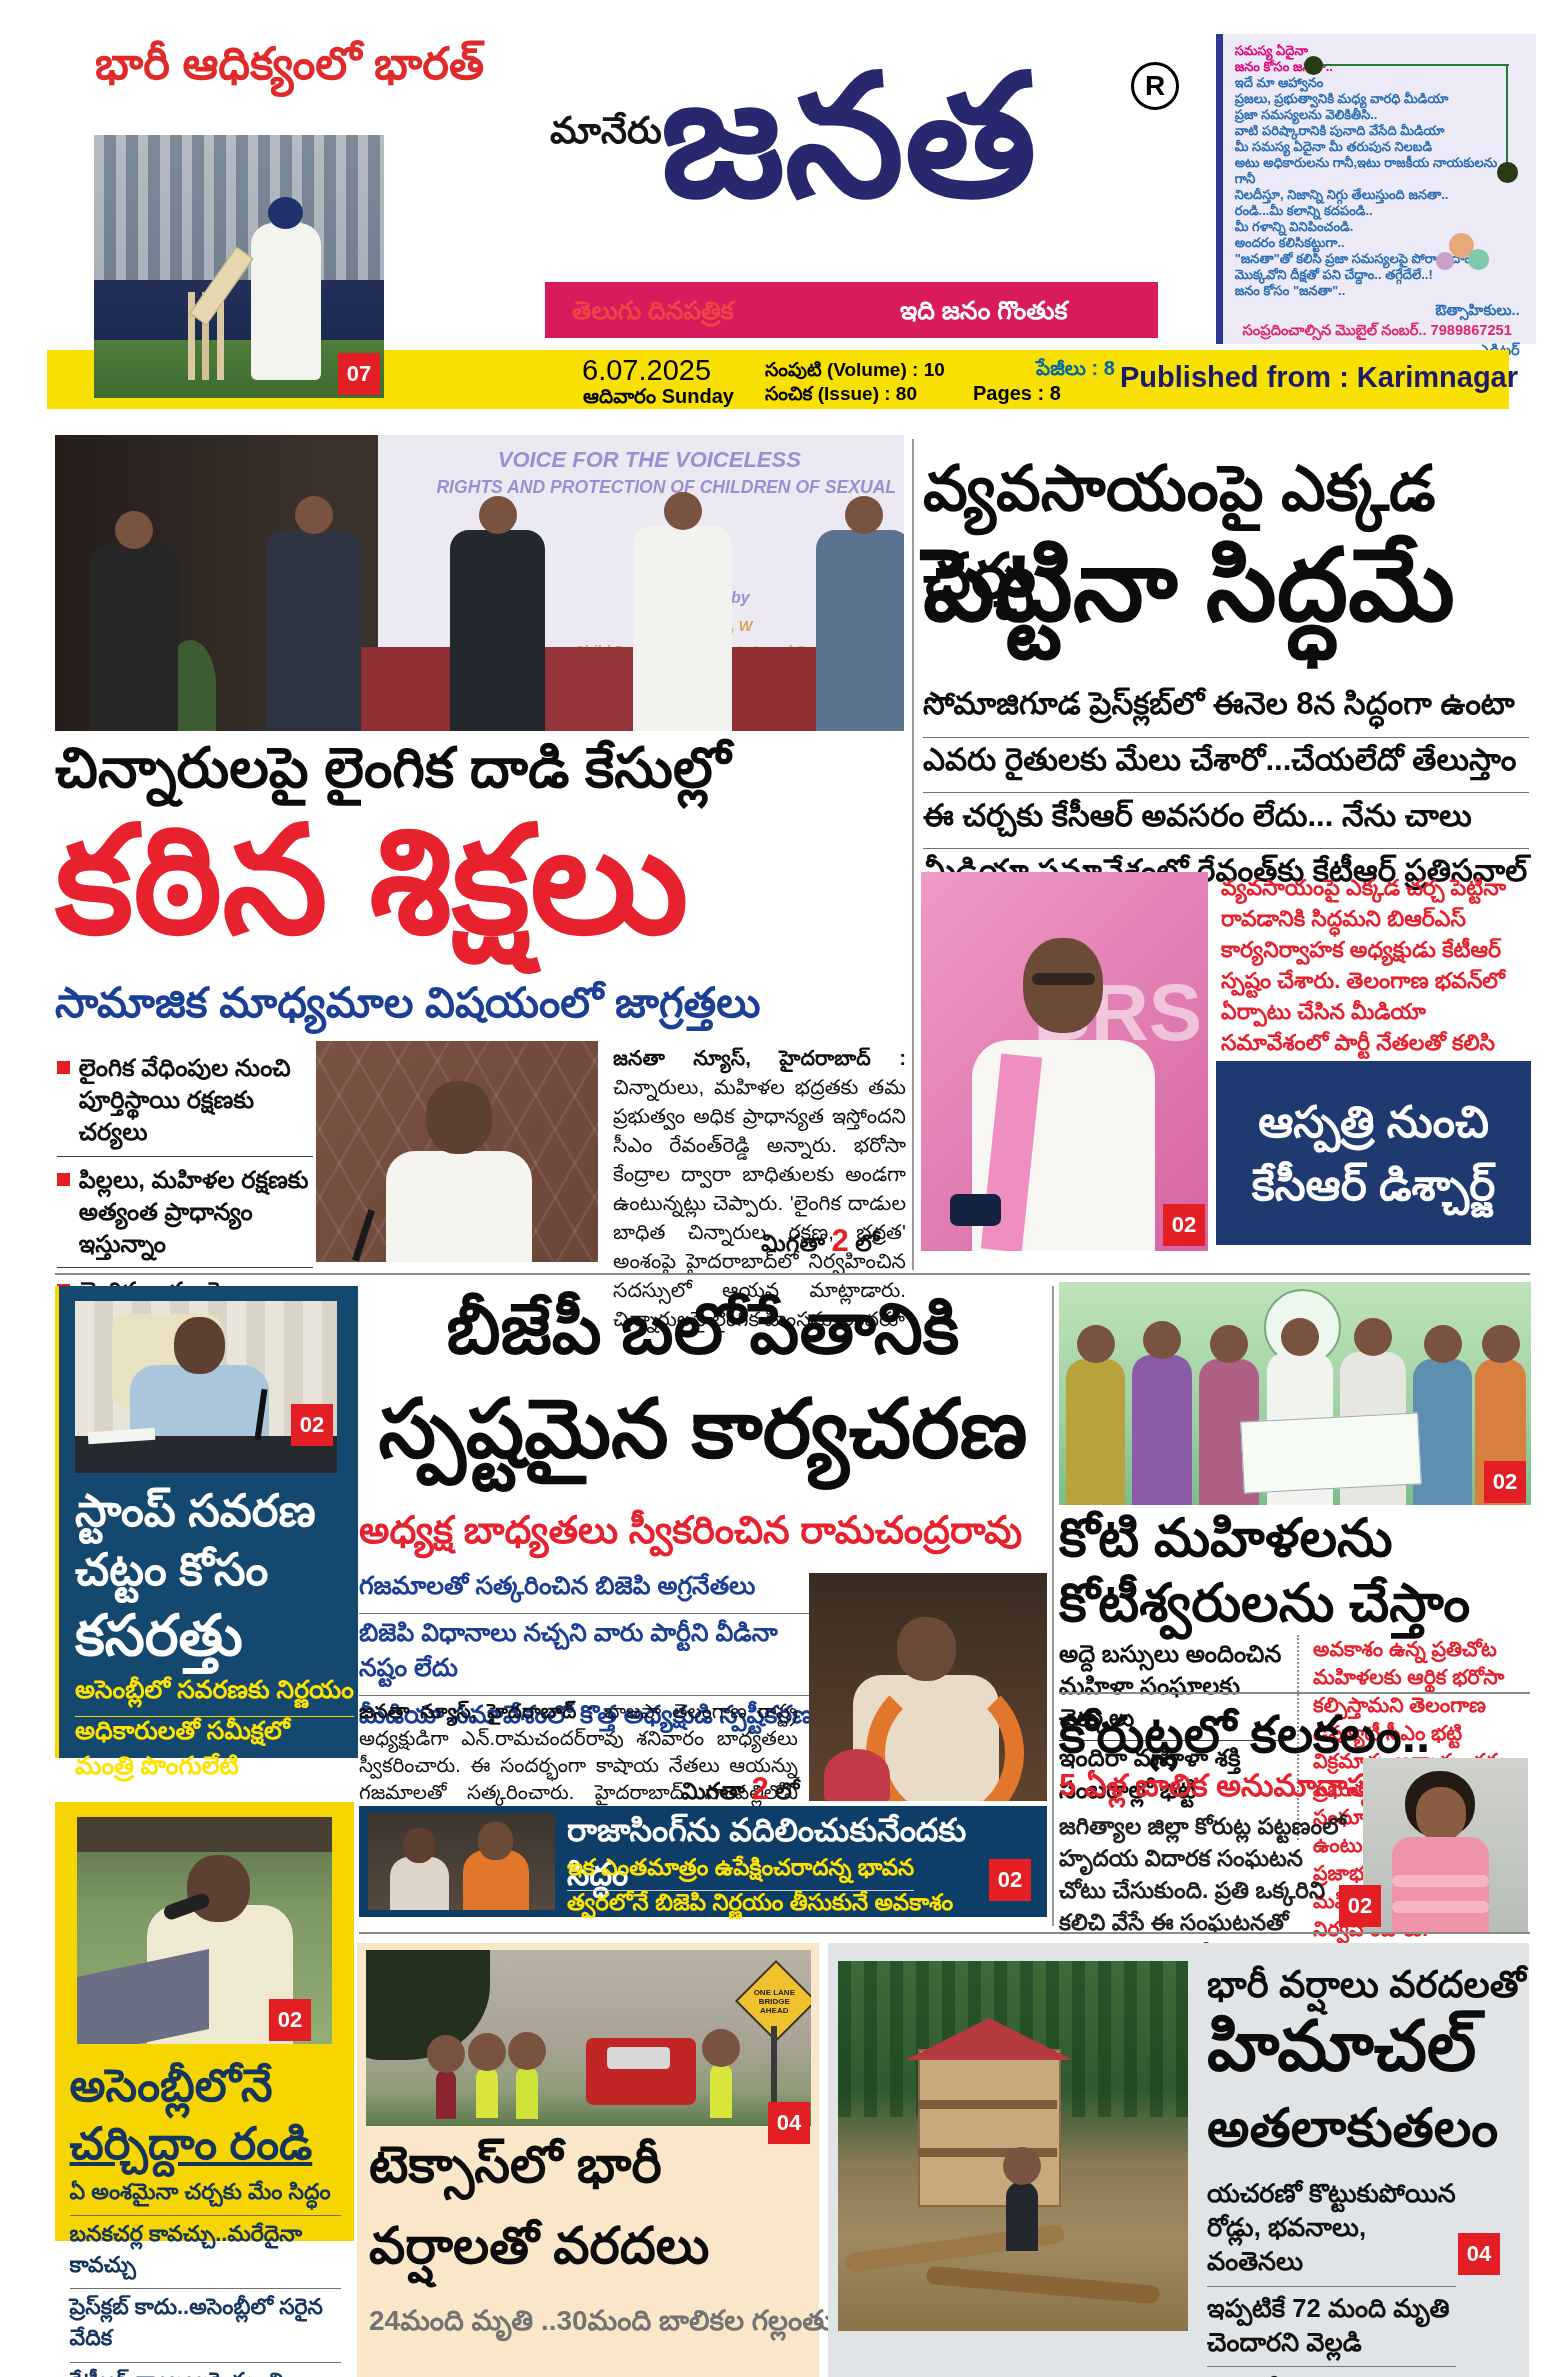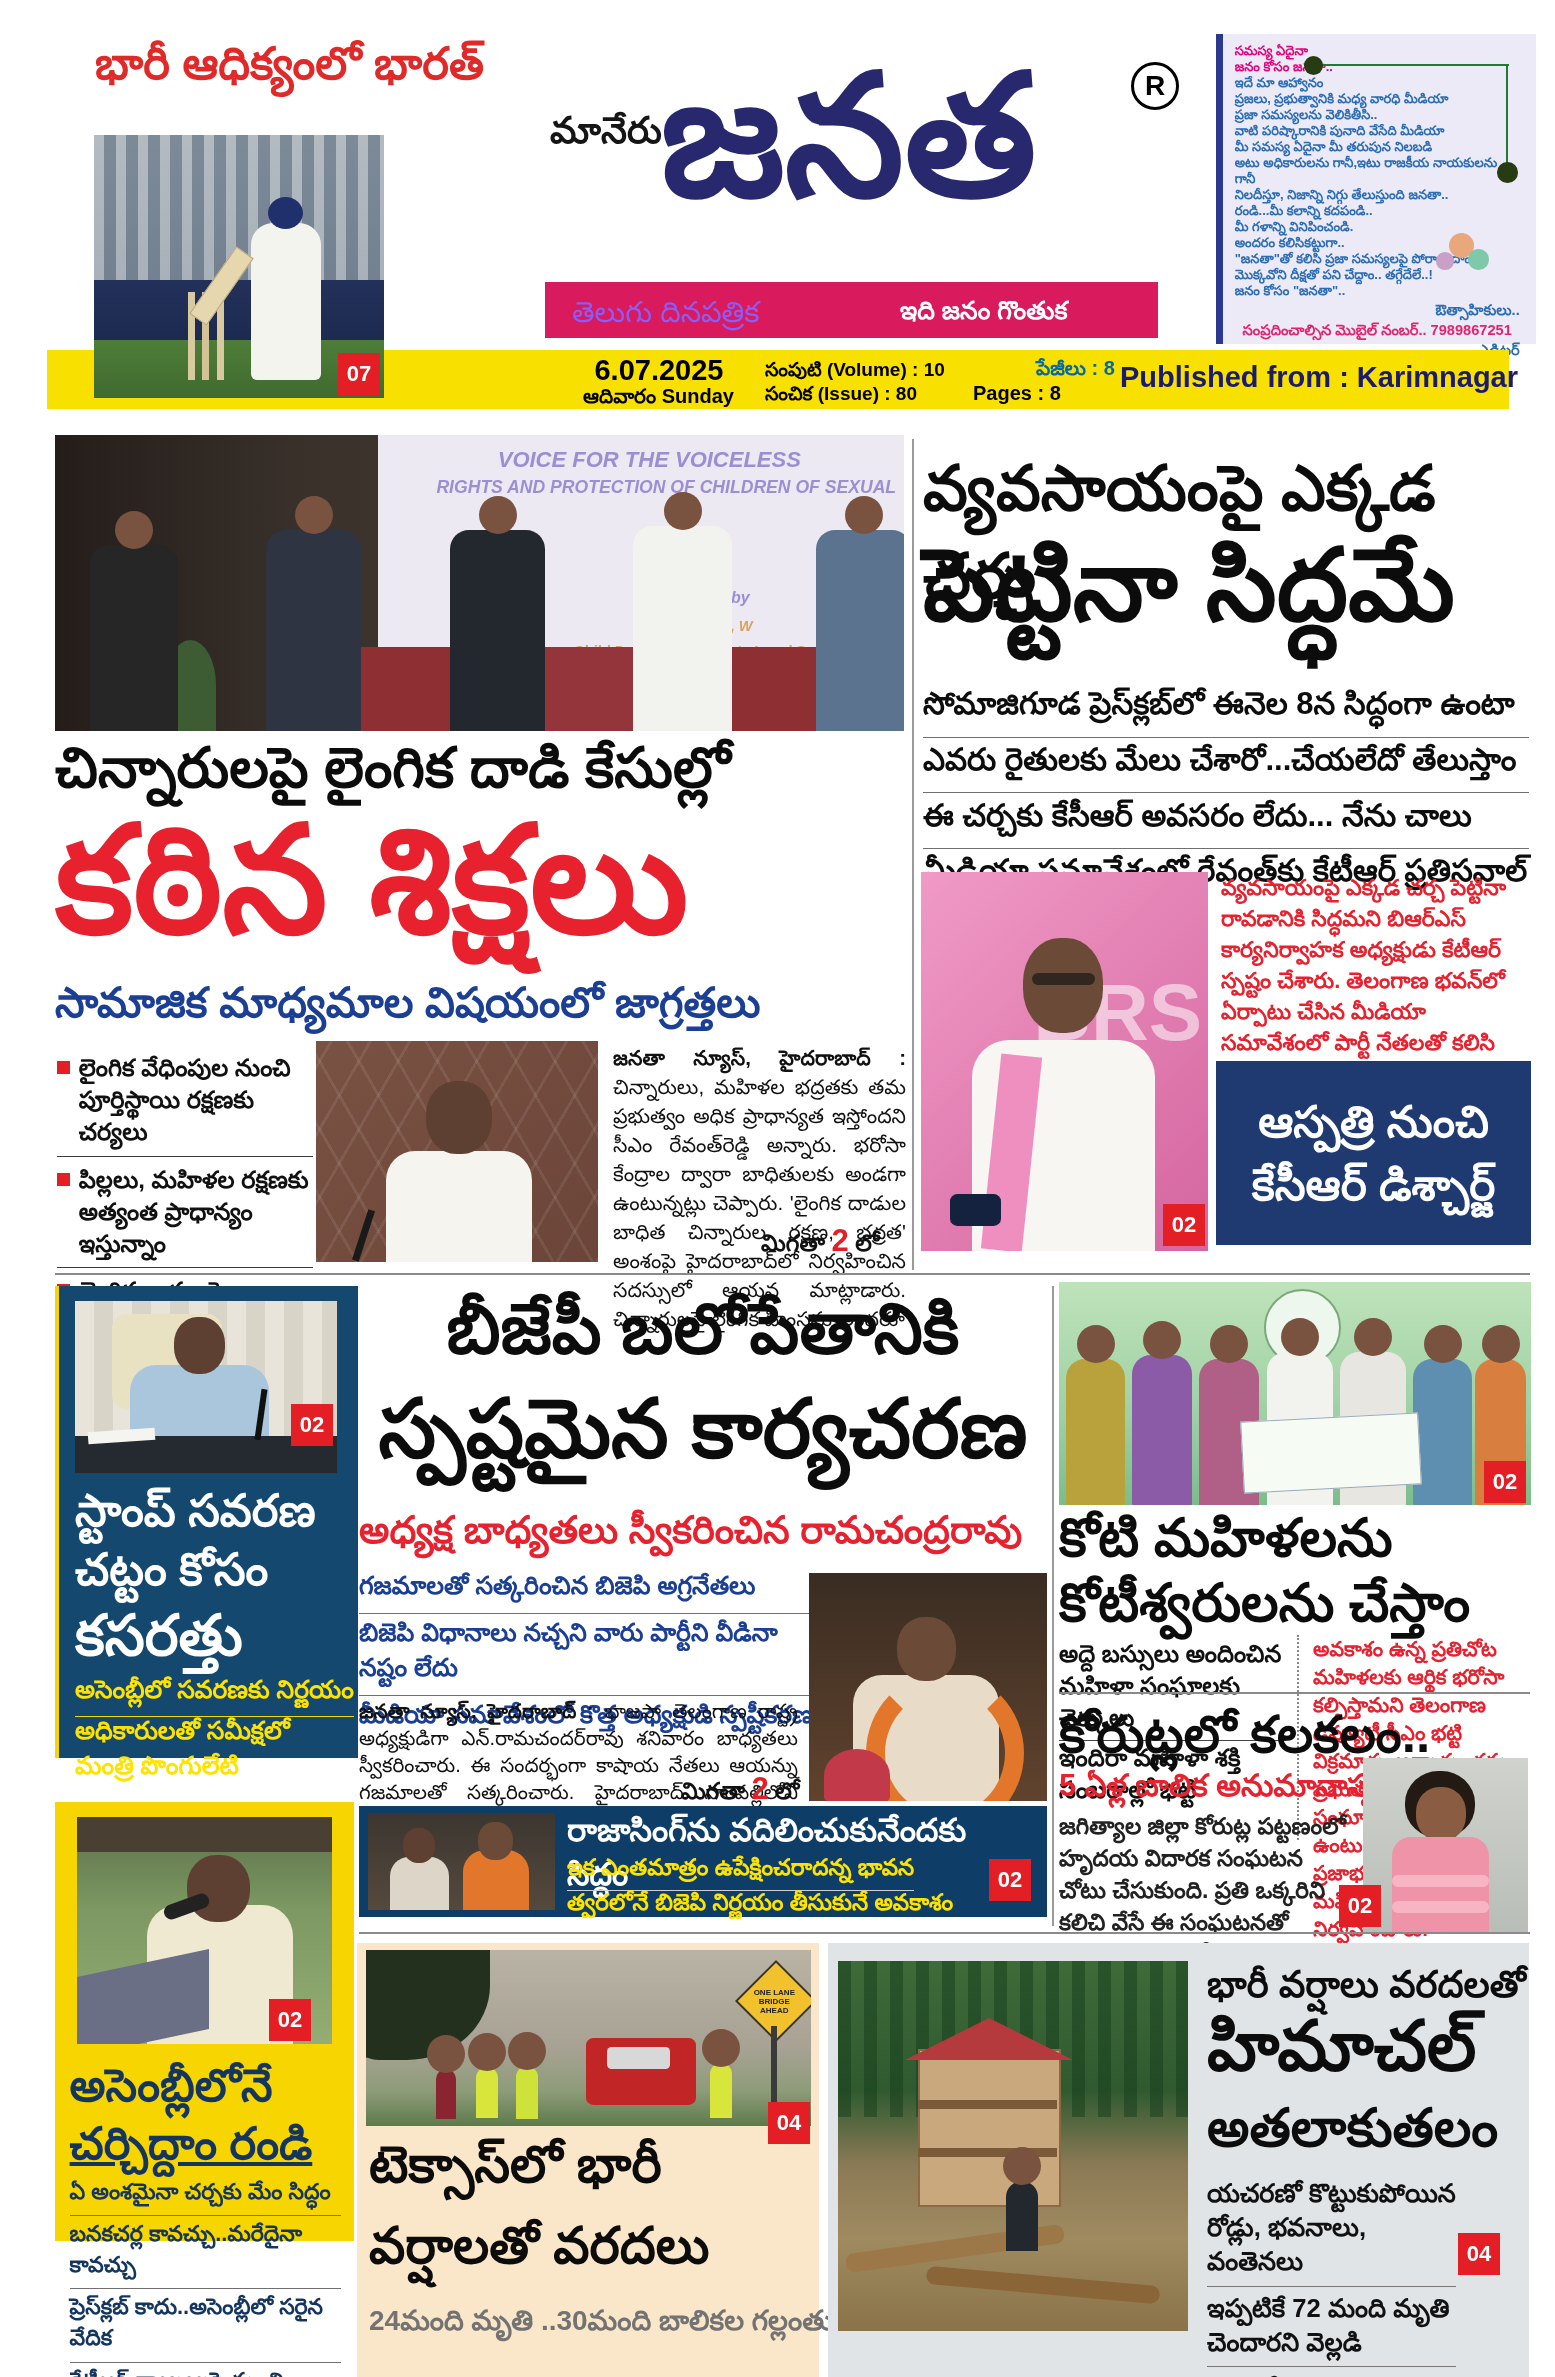--- a/index.html
+++ b/index.html
@@ -13,37 +13,37 @@
   .vline{position:absolute;width:1.5px;background:#9a9a9a;}
   .hline{position:absolute;height:1.5px;background:#8a8a8a;}
   
   .cricket-hl{left:59px;top:38px;width:461px;text-align:center;font-size:45px;font-weight:900;color:#e02a2a;}
   .masthead-pre{left:550px;top:110px;font-size:37px;font-weight:800;color:#151515;}
   .logo{left:541px;top:22px;width:615px;text-align:center;font-size:170px;line-height:1.35;font-weight:900;color:#28286e;
         text-shadow:2.2px 2.2px 0 #fff,-2.2px 2.2px 0 #fff;}
   .reg{left:1131px;top:62px;width:42px;height:42px;border:3.7px solid #000;border-radius:50%;
        display:flex;align-items:center;justify-content:center;font-size:28px;font-weight:900;color:#000;background:#fff;}
   .band{left:545px;top:282px;width:613px;height:56px;background:#d91a5c;z-index:4;}
-  .band-l{left:572px;top:296px;font-size:29px;font-weight:400;color:#8b5cf6;z-index:5;}
+  .band-l{left:572px;top:296px;font-size:25px;font-weight:700;color:#ef4444;z-index:5;}
   .band-r{left:900px;top:296px;font-size:25px;font-weight:800;color:#fff;z-index:5;}
   
   .promo{left:1216px;top:34px;width:313px;height:310px;background:#eceaf6;border-left:7.3px solid #2b3990;}
   .promo-inner{position:absolute;left:11.7px;top:8.8px;width:285px;}
   .promo-line{font-size:13px;line-height:16px;color:#2a6db4;font-weight:700;}
   .promo-line.pink{color:#e5007d;font-weight:800;}
   .promo-ent{text-align:right;font-size:14.6px;font-weight:800;color:#2a6db4;margin-top:2.9px;}
   .promo-contact{text-align:center;font-size:14.6px;font-weight:800;color:#e0246e;}
   .promo-editor{text-align:right;font-size:14.6px;font-weight:800;color:#2a6db4;}
   .gline-h{left:1317px;top:64px;width:192px;height:0;border-top:2.9px solid #1e7a34;}
   .gline-v{left:1506px;top:64px;width:0;height:104px;border-left:2.9px solid #1e7a34;}
   .gdot{position:absolute;border-radius:50%;background:#273c12;}
   .flower{position:absolute;border-radius:50%;}
   
   .datebar{left:47px;top:350px;width:1462px;height:59px;background:#f8e000;}
-  .d-date{left:582px;top:354px;width:154px;text-align:center;font-size:29px;font-weight:700;color:#000;}
+  .d-date{left:582px;top:354px;width:154px;font-size:29px;font-weight:400;color:#000;}
   .d-day{left:567px;top:385px;width:183px;text-align:center;font-size:20px;font-weight:700;color:#000;}
   .d-vol{left:765px;top:359px;font-size:19px;font-weight:700;color:#000;}
   .d-iss{left:765px;top:383px;font-size:19px;font-weight:700;color:#000;}
   .d-pg1{left:1020px;top:357px;font-size:20px;font-weight:800;color:#0369a1;margin-left:16px;}
   .d-pg2{left:973px;top:382px;font-size:20px;font-weight:700;color:#000;}
   .d-pub{left:1120px;top:361px;font-size:29px;font-weight:800;color:#1b1b6e;}
   
   .lead-kicker{left:55px;top:735px;width:849px;font-size:56px;font-weight:900;color:#0c0c0c;}
   .lead-red{left:55px;top:796px;width:849px;font-size:150px;line-height:1.12;font-weight:700;color:#e8212e;}
   .lead-blue{left:55px;top:979px;width:849px;font-size:42px;font-weight:800;color:#1b3f94;}

